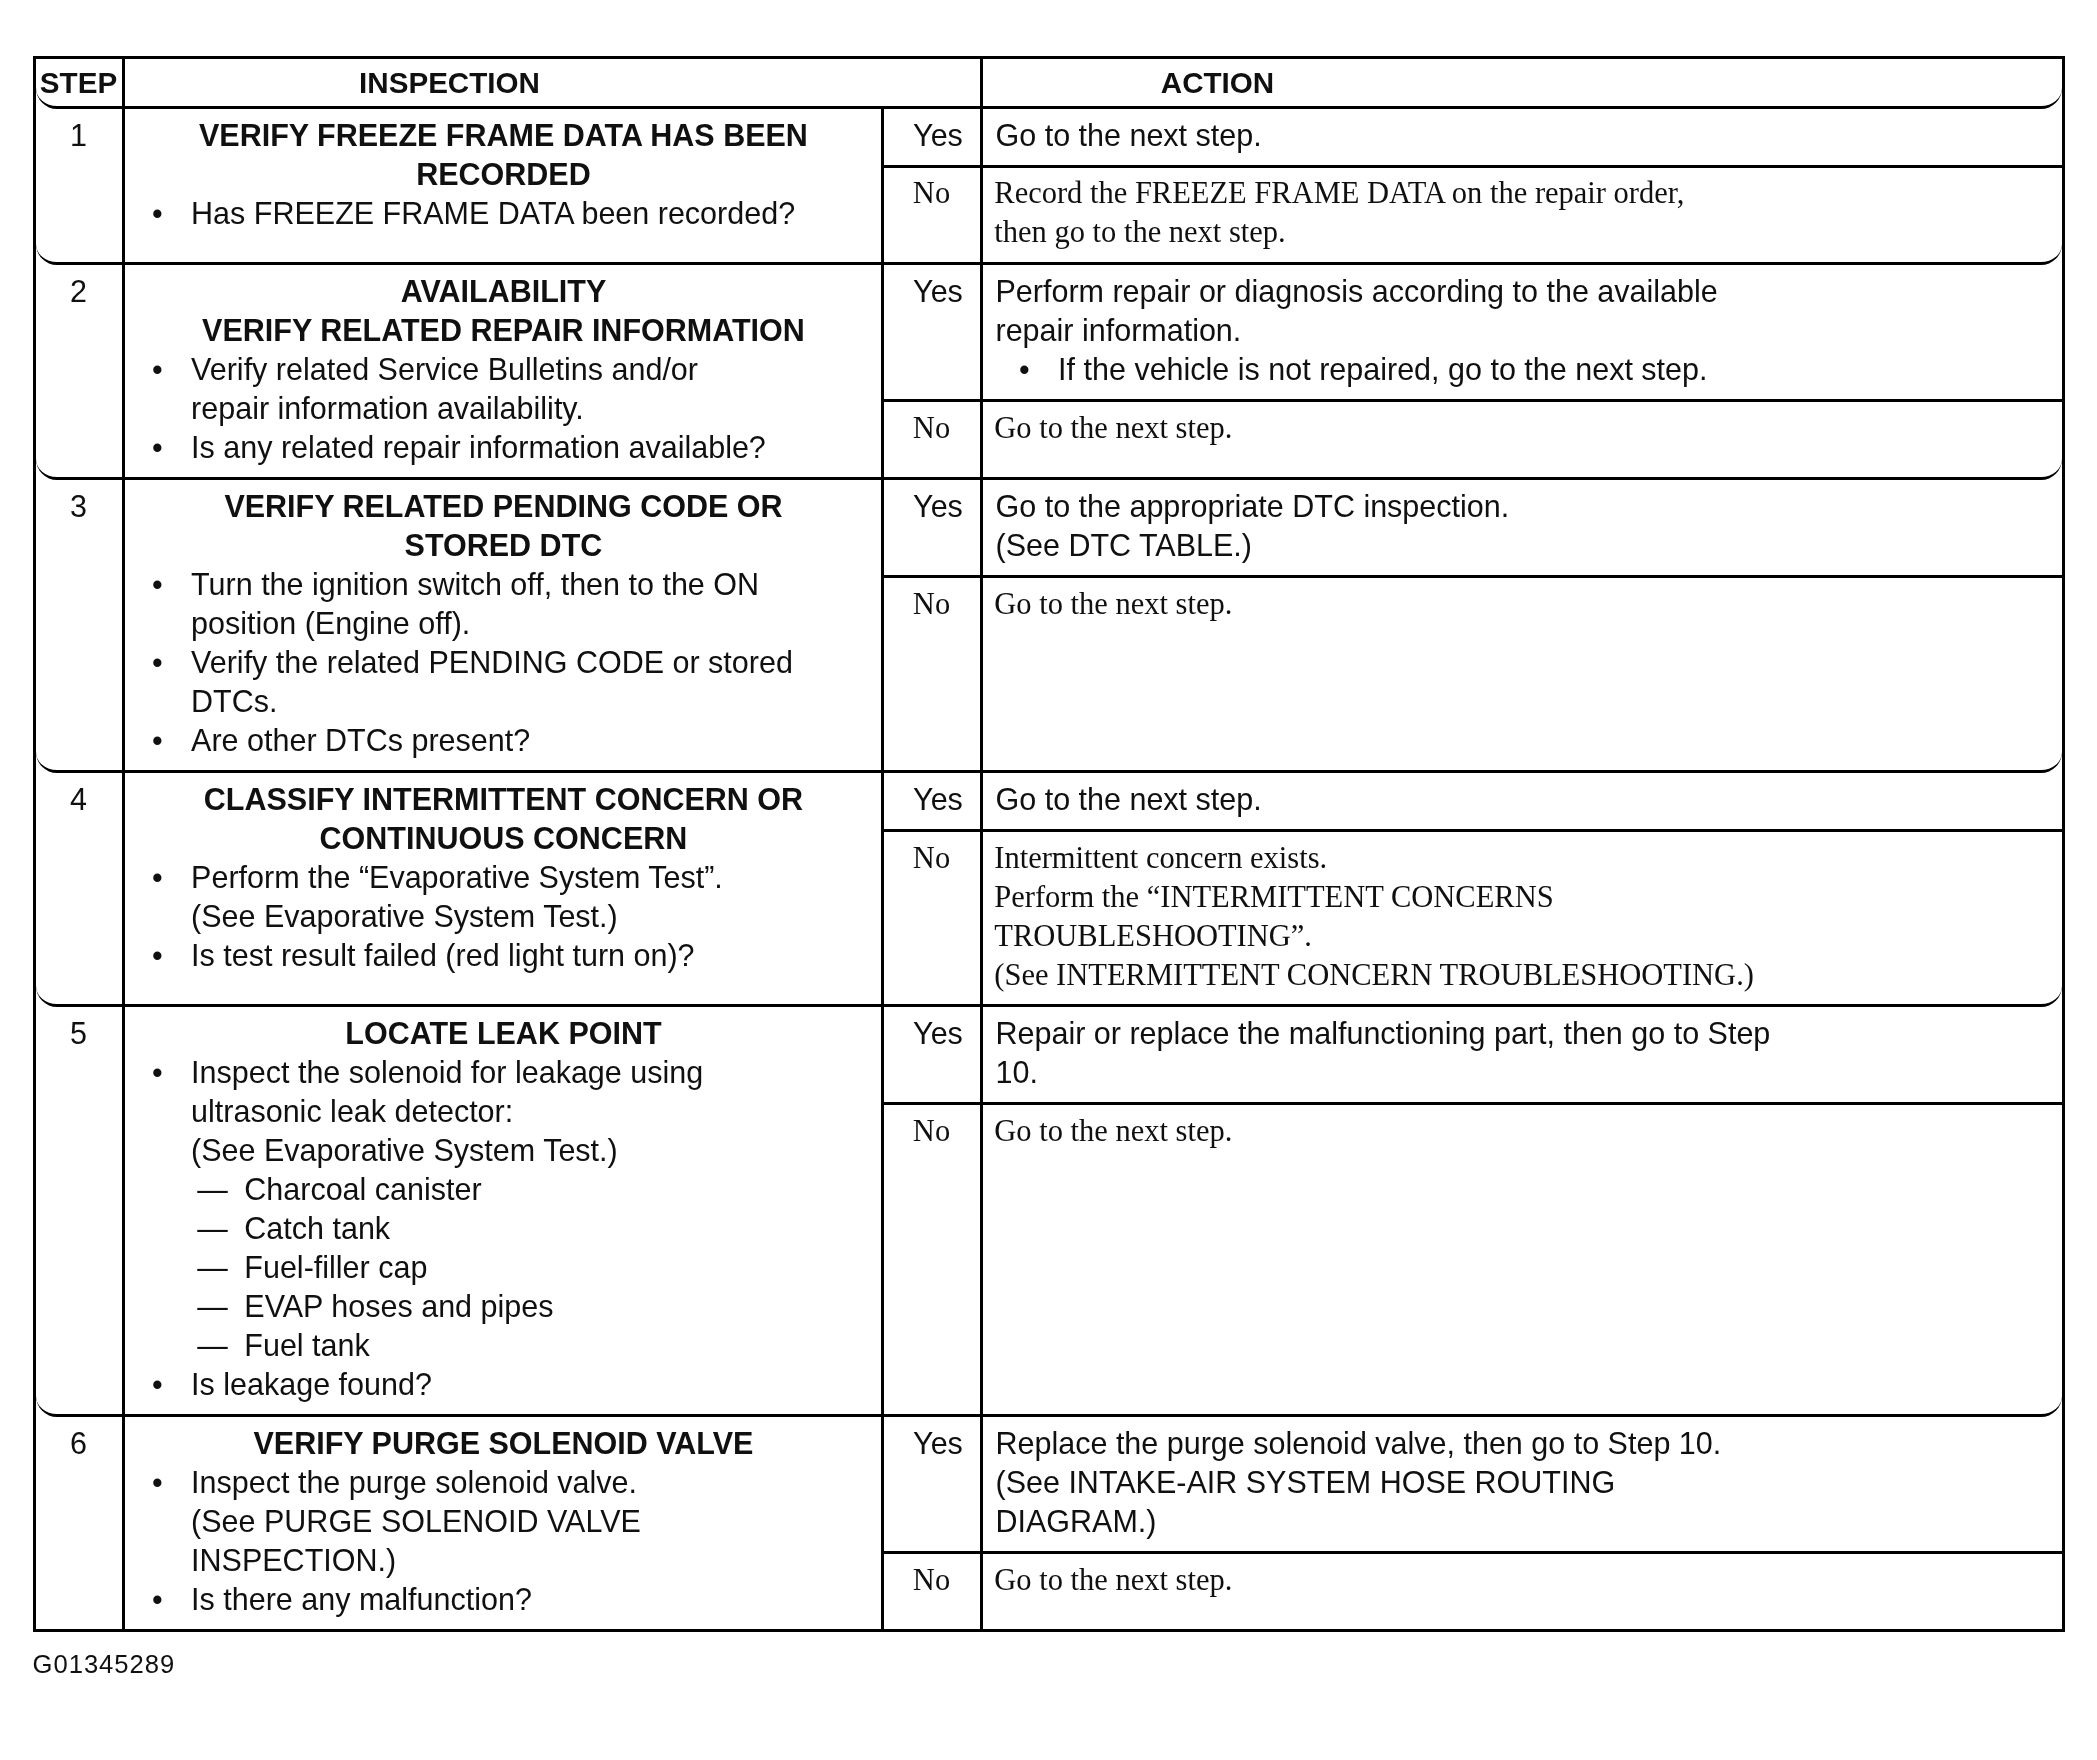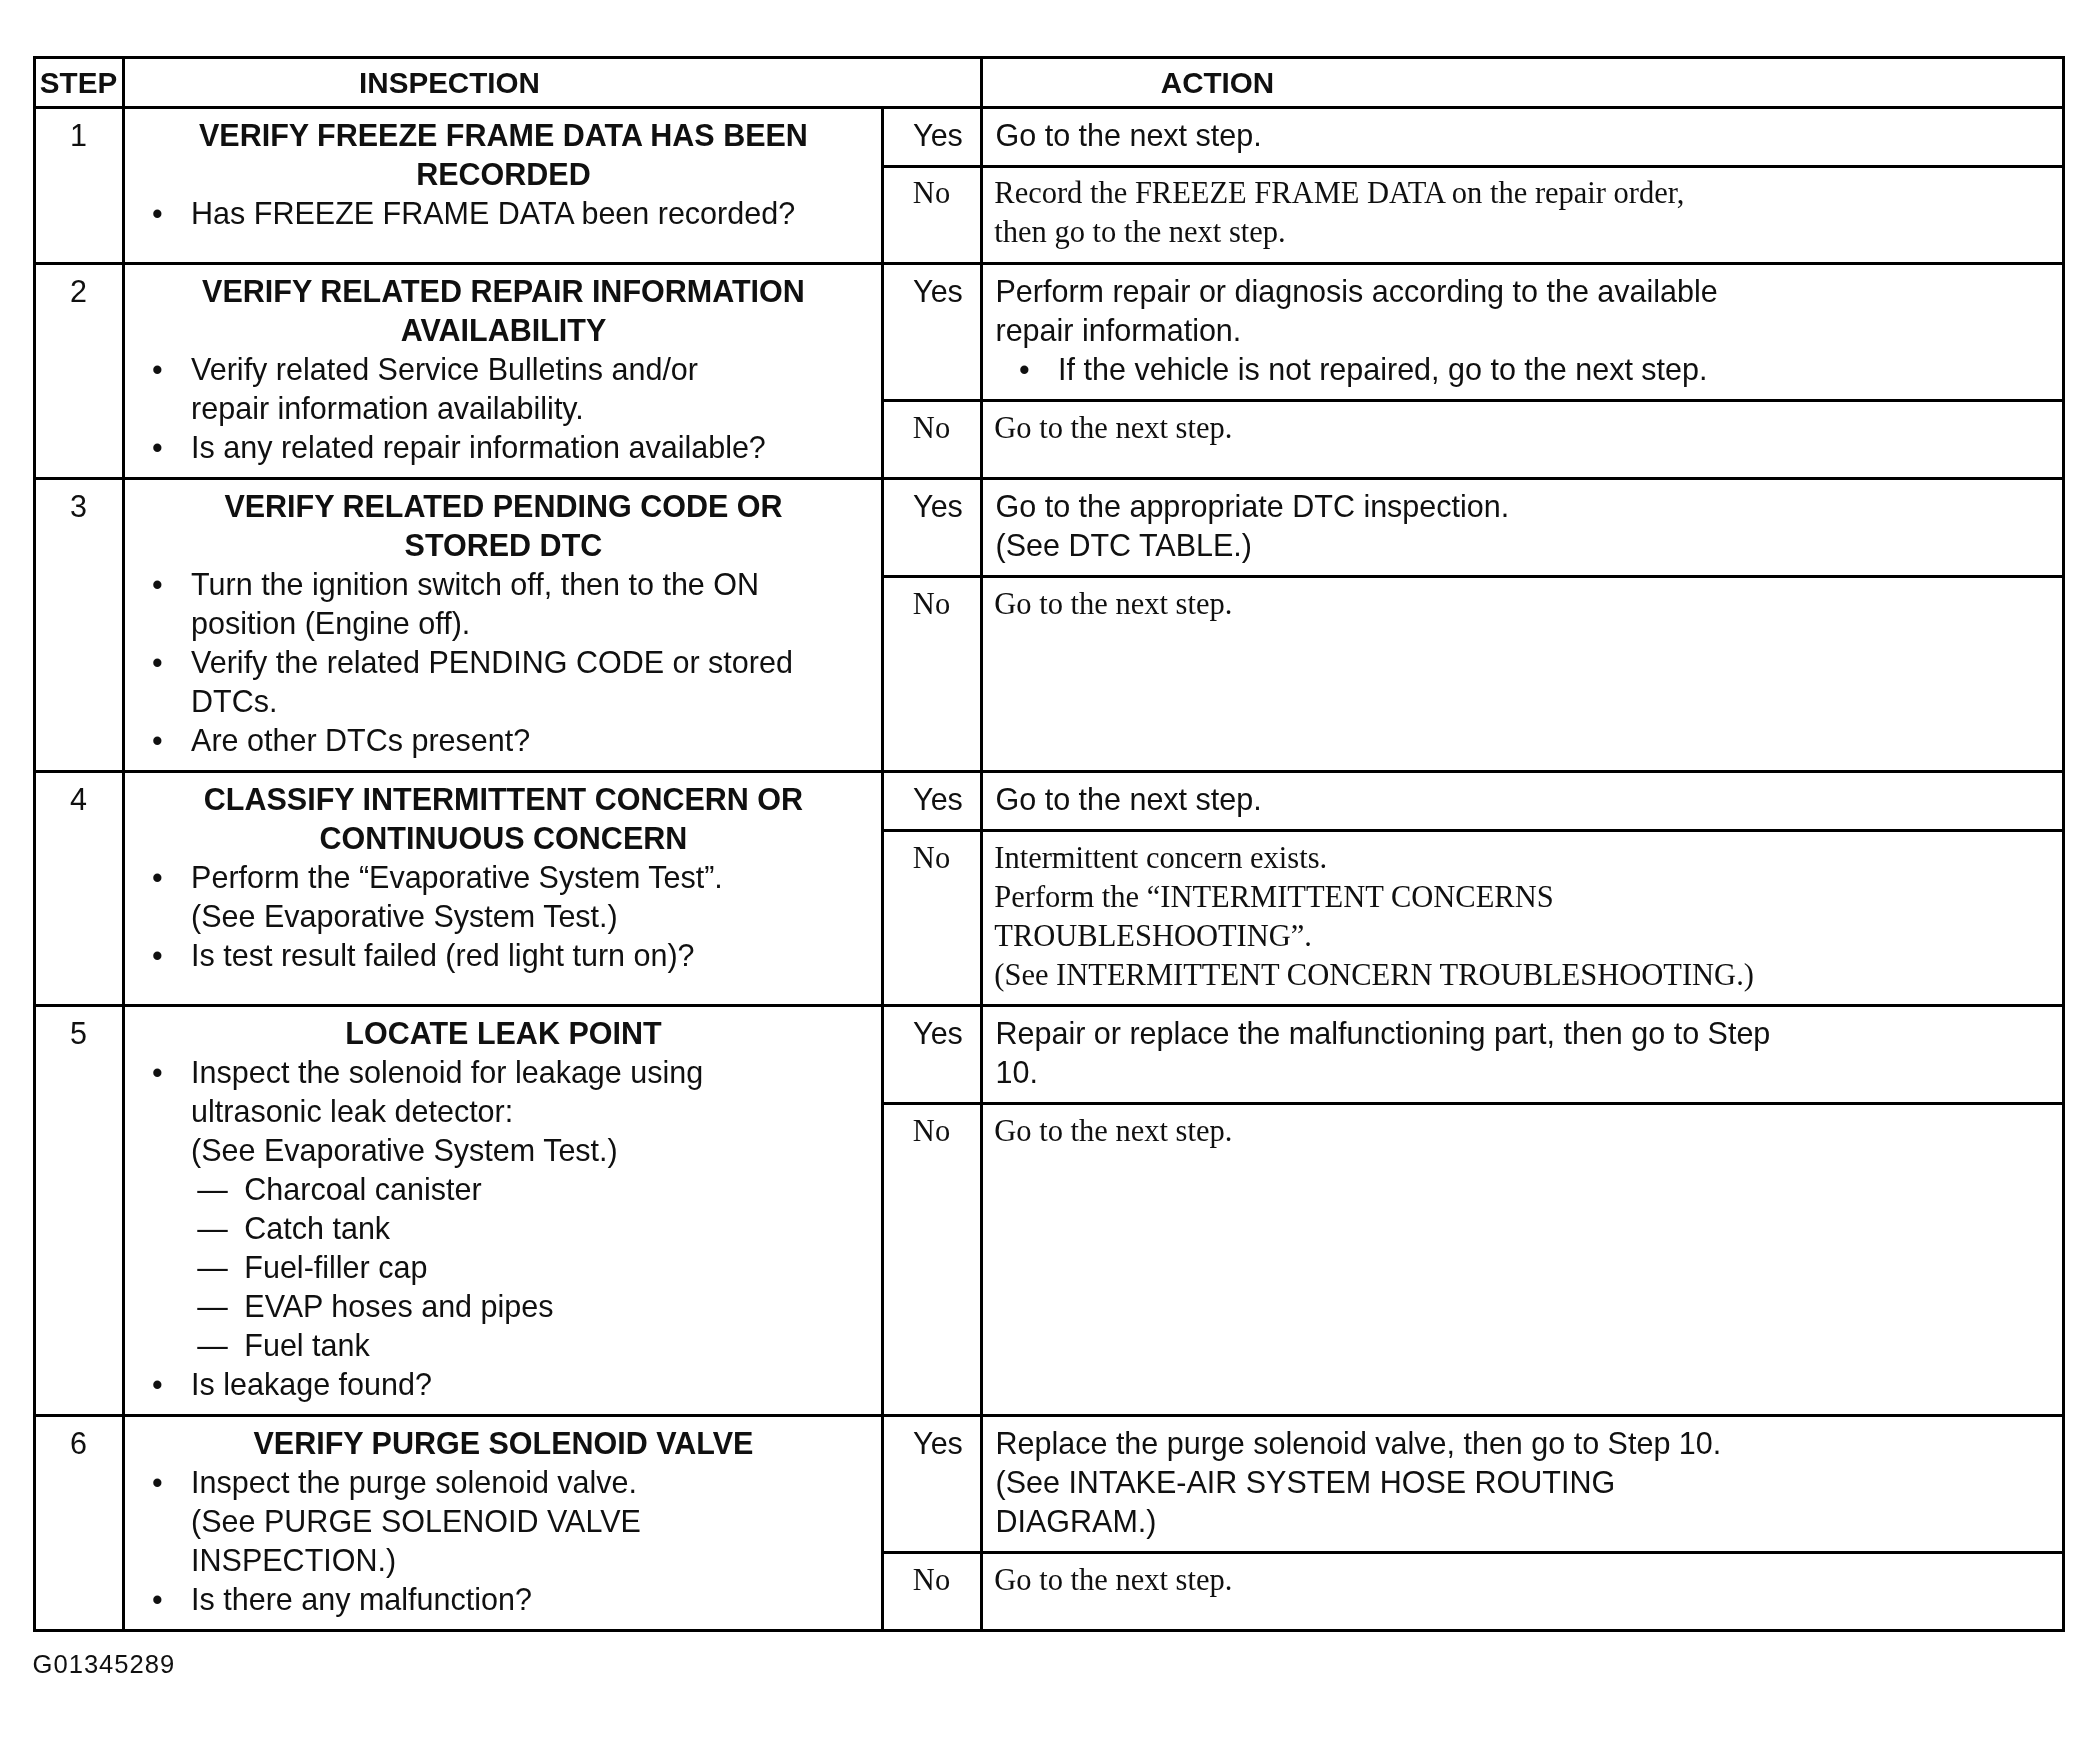--- a/index.html
+++ b/index.html
@@ -18,20 +18,21 @@
     height: 1760px;
     padding: 56px 32.5px 0 32.5px;
   }
   .doc-table {
     border: 3px solid var(--line, #000);
     background: var(--paper, #fff);
   }
   .trow {
     display: grid;
     grid-template-columns: 89px 759px 99px 1fr;
+    border-radius: 21px;
   }
   
   .header-row {
     border-bottom: 3px solid var(--line, #000);
     font-weight: 700;
     font-size: 29.6px;
   }
   .hcell {
     text-align: center;
     padding: 3.9px 2px;
@@ -130,22 +131,22 @@
                 <div class="line">Record the FREEZE FRAME DATA on the repair order,</div>
                 <div class="line">then go to the next step.</div>
               </div>
             </div>
           </div>
         </div>
         <div class="trow step-row">
           <div class="c c-num">2</div>
           <div class="c c-insp">
             <div class="insp-title">
+              <div class="line">AVAILABILITY</div>
               <div class="line">VERIFY RELATED REPAIR INFORMATION</div>
-              <div class="line">AVAILABILITY</div>
             </div>
             <div class="item bullet">
               <span class="marker">•</span>
               <div class="itext">
                 <div class="line">Verify related Service Bulletins and/or</div>
                 <div class="line">repair information availability.</div>
               </div>
             </div>
             <div class="item bullet">
               <span class="marker">•</span>

